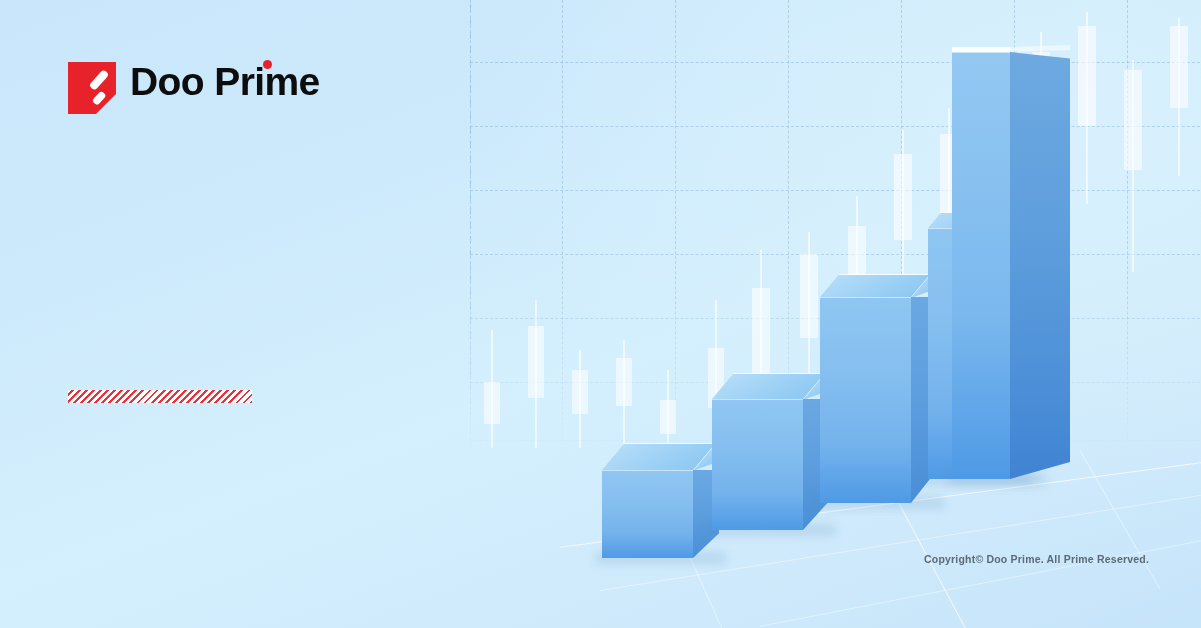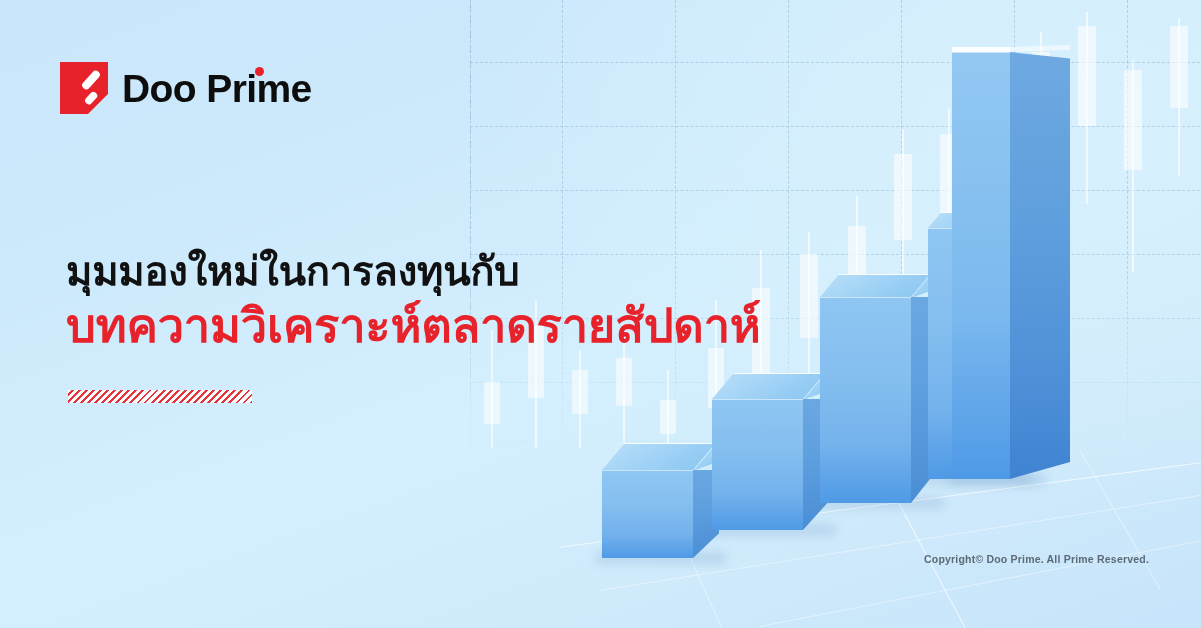--- a/index.html
+++ b/index.html
@@ -51,21 +51,21 @@
     box-shadow:inset 0 1px 0 rgba(255,255,255,.55);}
   .bar .side{position:absolute;top:0;height:100%;
     background:linear-gradient(180deg,#6aa8e2 0%,#5e9fdf 45%,#4a8ed6 100%);}
   .bar .top{position:absolute;
     background:linear-gradient(135deg,#b3dcf8 0%,#9ed1f5 55%,#8ec8f2 100%);
     box-shadow:0 -1px 0 rgba(255,255,255,.85);}
   .bar .topstrip{position:absolute;background:rgba(255,255,255,.92);}
   .bar .shadow{position:absolute;background:rgba(90,140,190,.20);filter:blur(5px);}
 
   
-  .logo{position:absolute;left:60px;top:62px;display:flex;align-items:center;gap:14px;}
+  .logo{position:absolute;left:68px;top:62px;display:flex;align-items:flex-start;gap:14px;}
   .logo-mark{position:relative;width:48px;height:52px;}
   .logo-word{font-size:39px;font-weight:700;color:#0d0d0d;letter-spacing:-.6px;
     line-height:1;position:relative;white-space:nowrap;}
   .logo-dot{position:absolute;width:9px;height:9px;border-radius:50%;background:#e8222a;
     right:48px;top:-2px;}
 
   
   .headline{position:absolute;left:66px;top:247px;width:760px;}
   .hl1{font-size:40px;font-weight:700;color:#111;line-height:1.22;letter-spacing:-.2px;
     white-space:nowrap;}
@@ -249,21 +249,17 @@
         <rect x="27" y="7" width="8" height="22" rx="3.6" transform="rotate(42 31 18)" fill="#ffffff"></rect>
         <rect x="27.5" y="29" width="7.5" height="14" rx="3.4" transform="rotate(42 31 36)" fill="#ffffff"></rect>
       </svg>
     </div>
     <div class="logo-word">
       <span>Doo Prime</span>
       <span class="logo-dot"></span>
     </div>
   </div>
 
-  <div class="headline">
-    <div class="hl1">มุมมองใหม่ในการลงทุนกับ</div>
-    <div class="hl2">บทความวิเคราะห์ตลาดรายสัปดาห์</div>
-  </div>
   <div class="stripe"></div>
 
   <div class="copyright">Copyright© Doo Prime. All Prime Reserved.</div>
 
 </div>
 
 </body></html>

